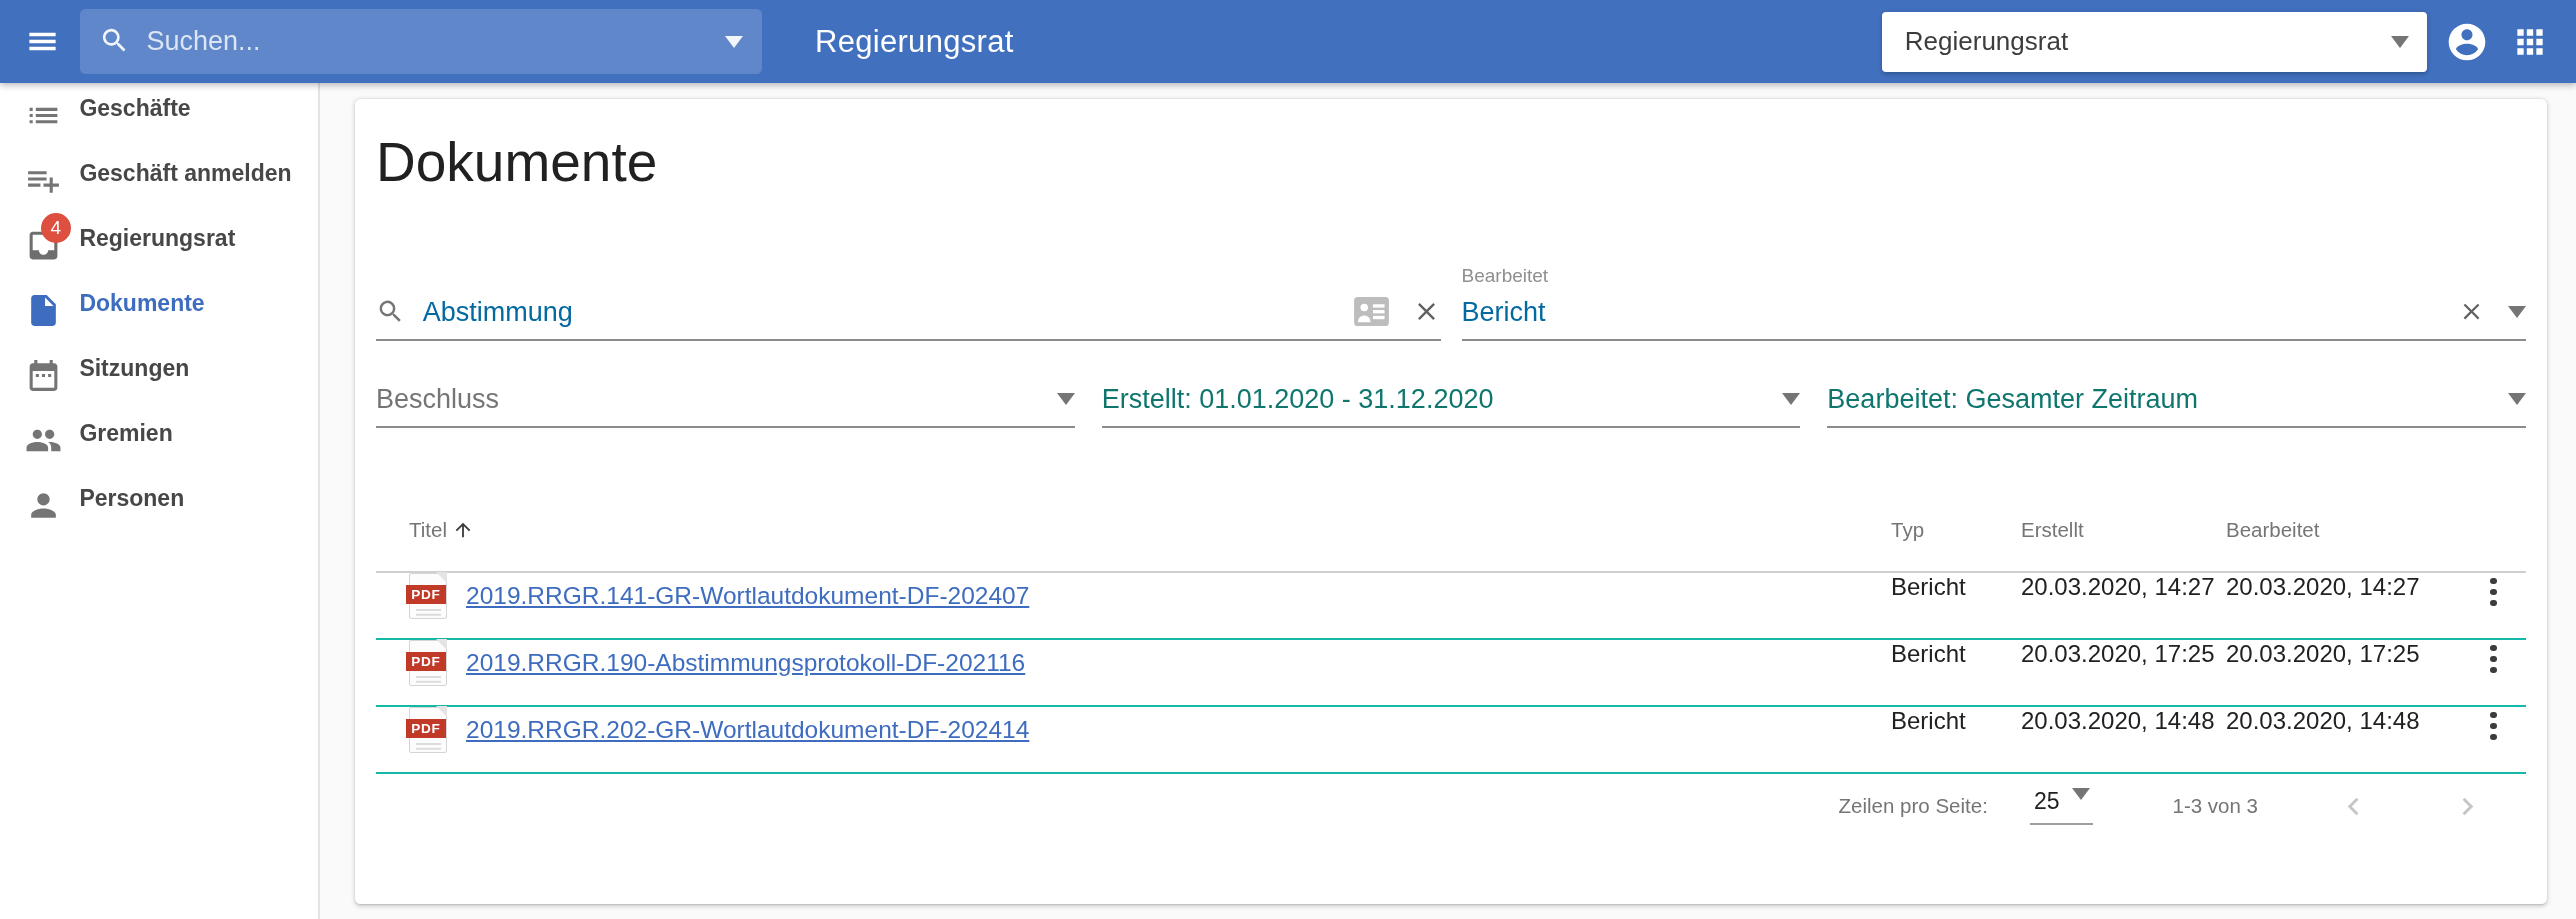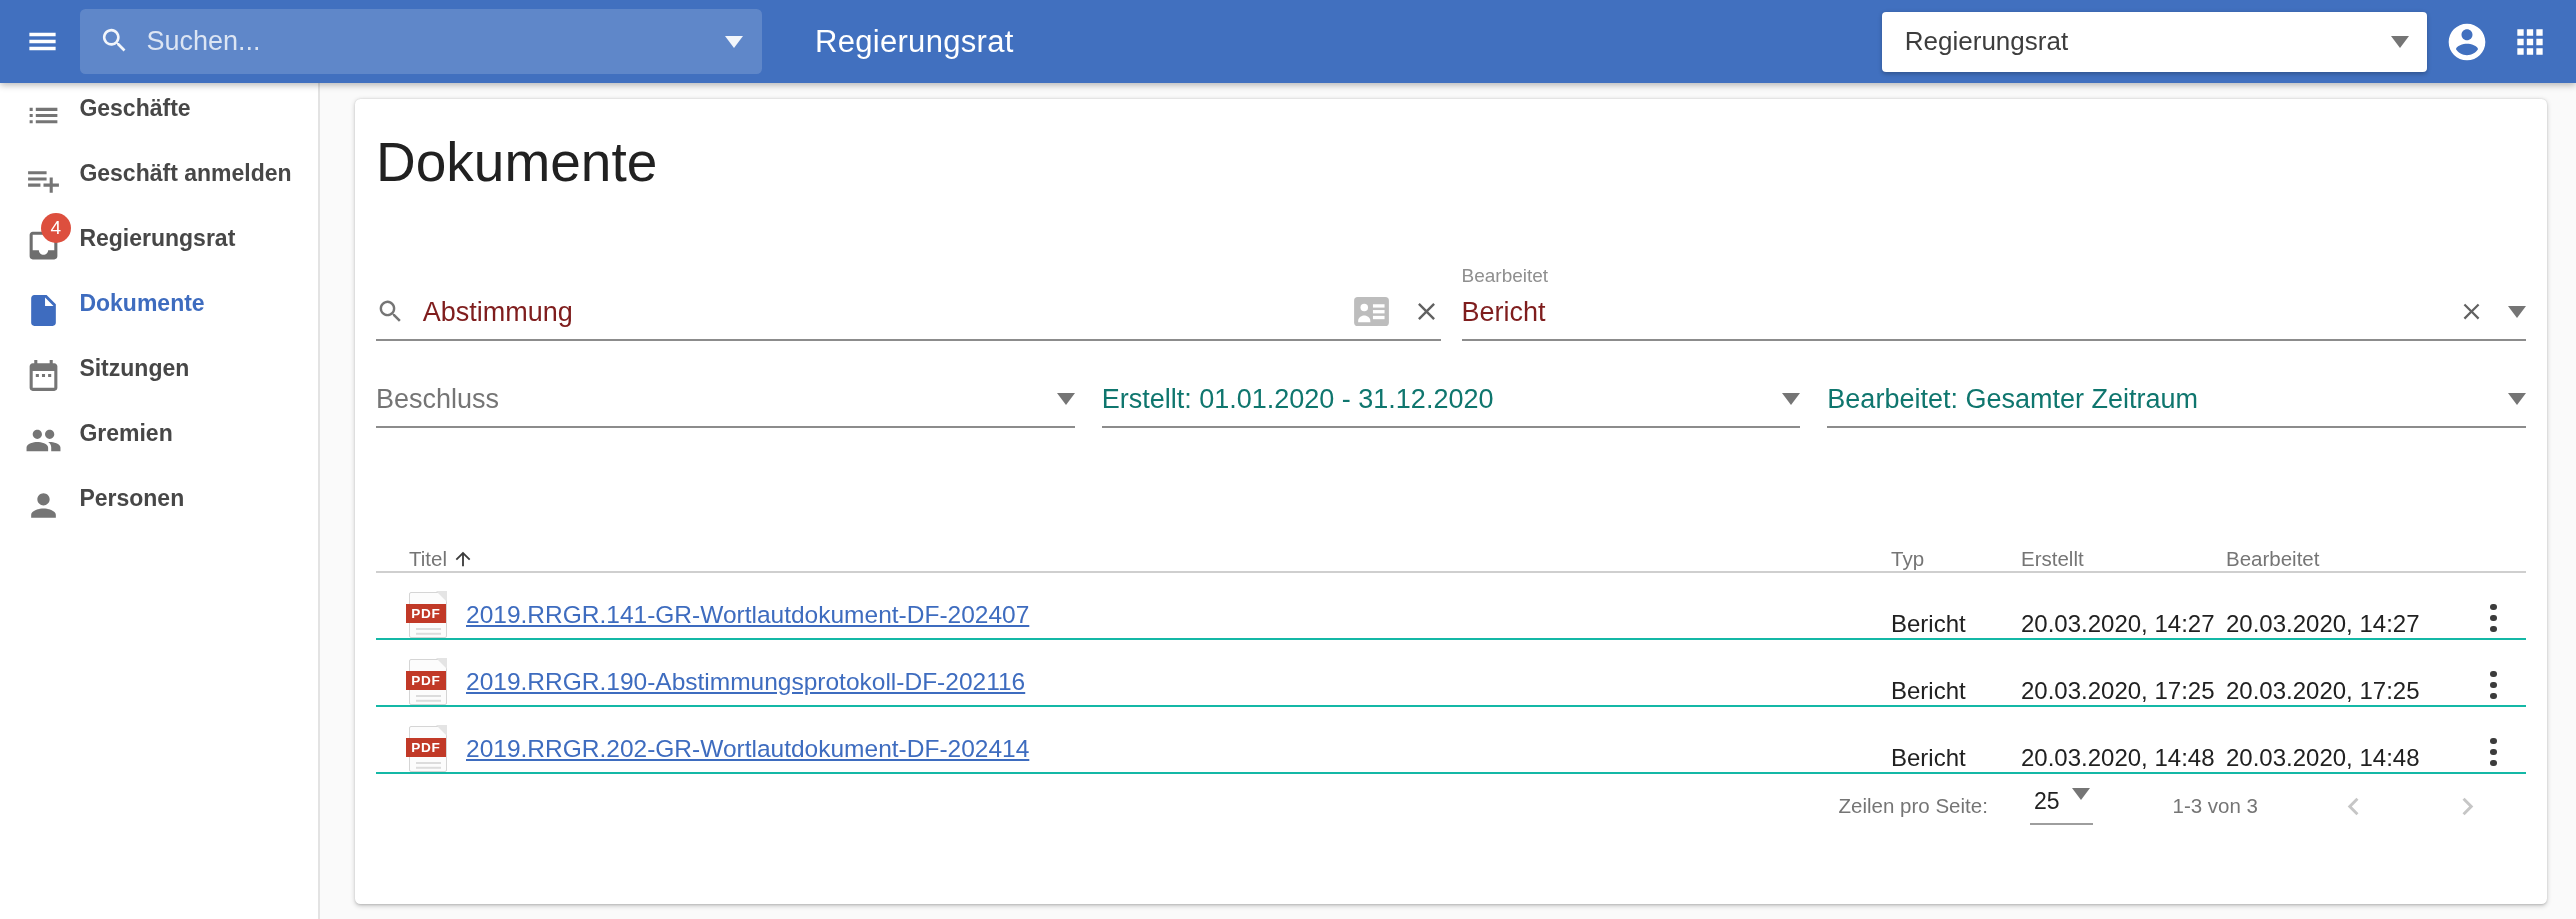--- a/index.html
+++ b/index.html
@@ -48,33 +48,33 @@
     padding: 0 21px; position: relative;
   }
   .page-title { padding: 31px 0 0 0; font-size: 55px; font-weight: 400; color: #212121; }
 
   
   .filters-row1 { display: flex; gap: 21px; margin-top: 71px; }
   .field { position: relative; border-bottom: 2px solid #8c8c8c; }
   .f-half { flex: 1; height: 76px; }
   .field-content { position: absolute; left: 0; right: 0; bottom: 0; display: flex; align-items: center; padding-bottom: 11px; }
   .float-label { position: absolute; top: 0; left: 0; font-size: 19px; color: #8f8f8f; }
-  .filter-value { font-size: 27px; color: #7f1d1d; }
+  .filter-value { font-size: 27px; color: #0369a1; }
   .search-value { margin-left: 17.7px; }
   .placeholder-gray { color: #757575; }
   .value-gray { color: #0f766e; }
   .filters-row2 { display: flex; gap: 27px; margin-top: 19px; }
   .f-third { flex: 1; height: 68px; }
   .caret { width: 0; height: 0; border-left: 9.5px solid transparent; border-right: 9.5px solid transparent; border-top: 12.3px solid #757575; flex: none; }
   .caret.white { border-top-color: rgba(255,255,255,0.92); }
   .mini-gap { margin-left: 23px; }
 
   
   .table { margin-top: 90px; }
-  .trow { display: flex; align-items: flex-end; }
+  .trow { display: flex; align-items: flex-start; }
   .thead { height: 55px; border-bottom: 2px solid #cfcfcf; }
   .th { font-size: 20.5px; color: #757575; }
   .c-title { flex: 1; display: flex; align-items: center; padding-left: 33px; }
   .c-typ { width: 130px; }
   .c-erstellt { width: 205px; }
   .c-bearb { width: 235px; }
   .c-actions { width: 65px; display: flex; justify-content: center; }
   .sort-arrow { margin-left: 5.5px; display: inline-flex; }
   .tbody-row { height: 67px; border-bottom: 2px solid #14b8a6; }
   .cell { font-size: 24px; color: #212121; }

